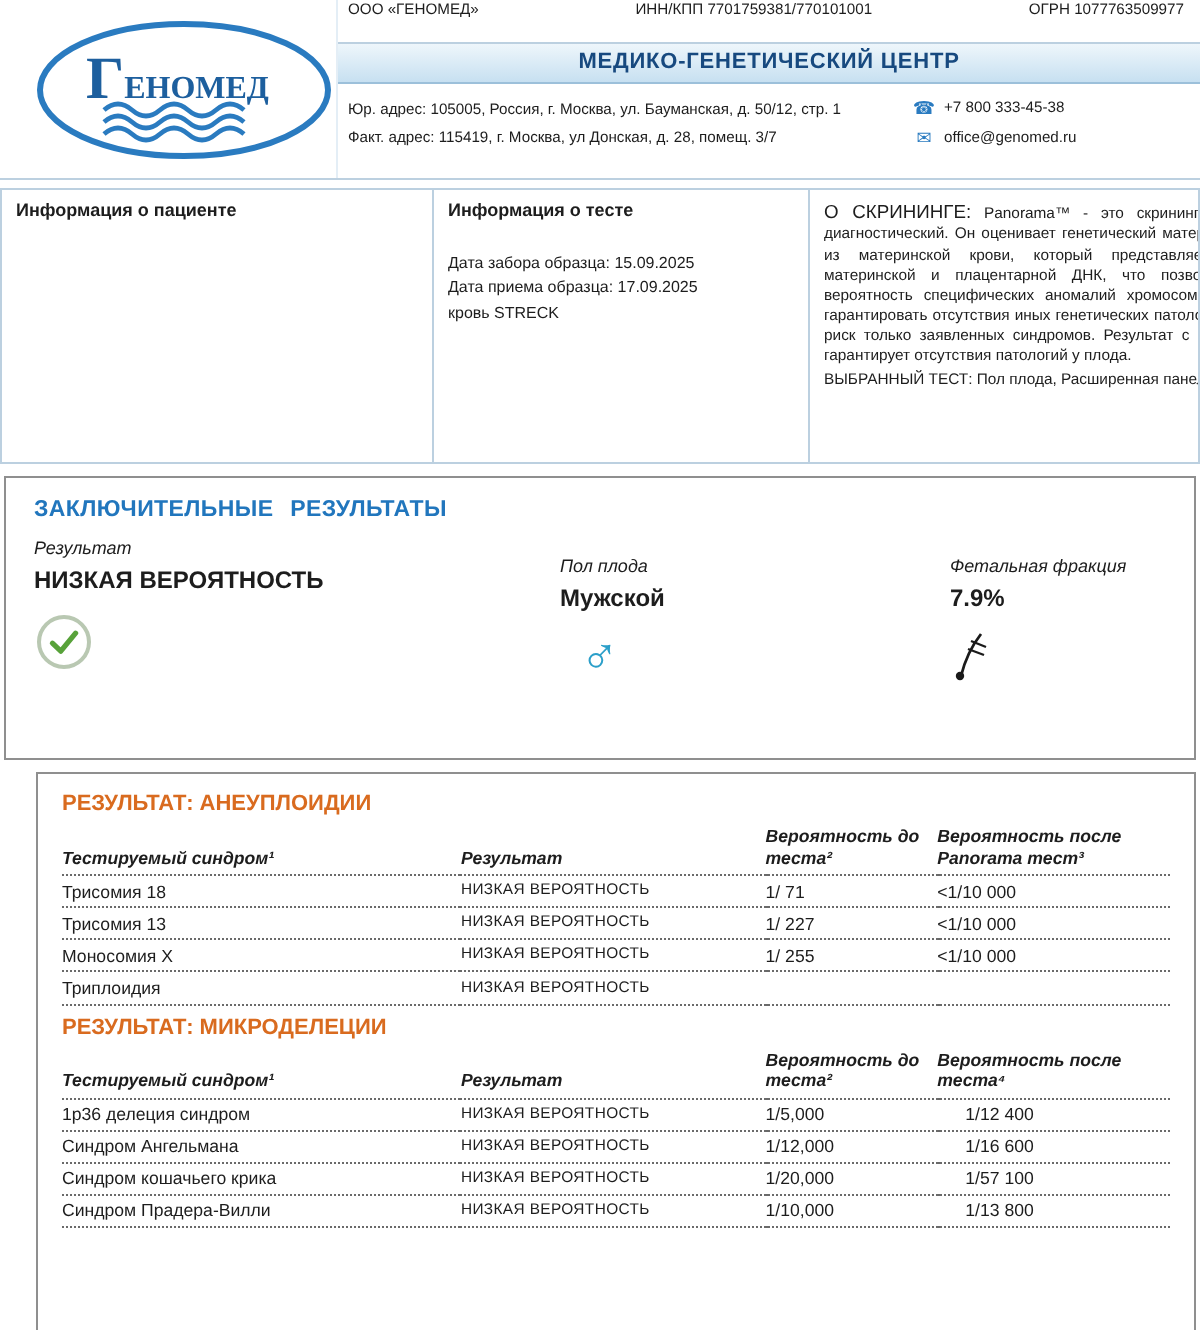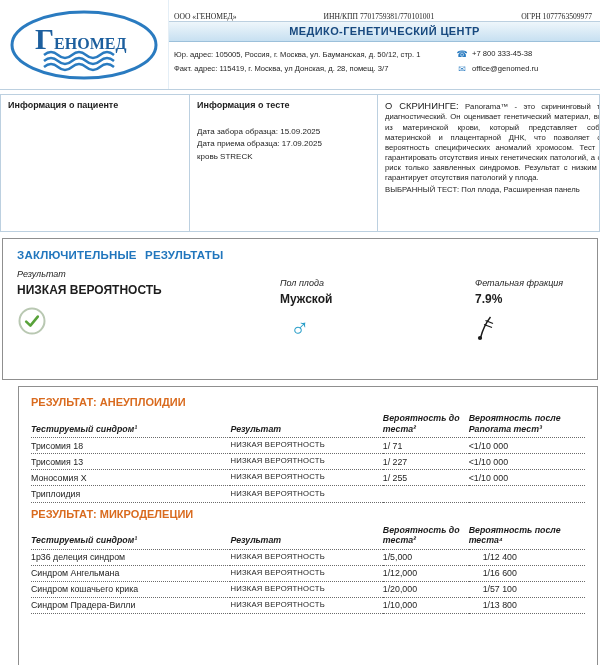--- a/index.html
+++ b/index.html
@@ -2,37 +2,37 @@
 <html><head>
 <meta charset="utf-8">
 <style>
   * { margin:0; padding:0; box-sizing:border-box; }
   html,body { width:600px; height:665px; overflow:hidden; background:#fff;
               font-family:"Liberation Sans", sans-serif; color:#1d1d1d; }
   .page { position:relative; width:600px; height:665px; overflow:hidden; background:#fff; }
 
   
   .header { display:flex; height:90px; border-bottom:1px solid #bcd0e0; }
-  .logo-cell { width:168px; display:flex; align-items:center; justify-content:center; }
+  .logo-cell { width:168px; display:flex; align-items:center; justify-content:flex-end; }
   .header-right { flex:1; display:flex; flex-direction:column; border-left:1px solid #e4eef6; }
-  .header-top { height:22px; display:flex; align-items:flex-end; justify-content:space-between;
-                padding:0 8px 0 5px; font-size:7.6px; border-bottom:1px solid #bcd0e0;font-family:Liberation Serif, serif; }
+  .header-top { height:22px; display:flex; align-items:flex-start; justify-content:space-between;
+                padding:0 8px 0 5px; font-size:7.6px; border-bottom:1px solid #bcd0e0; }
   .center-bar { height:20px; line-height:19px; text-align:center; font-weight:bold; font-size:11px;
                 color:#17497f; letter-spacing:.4px;
                 background:linear-gradient(#eef6fb,#c7e0f1); border-bottom:1px solid #9cc0da; }
   .header-bottom { flex:1; display:flex; font-size:7.6px; }
   .addresses { flex:1; padding:6px 4px 0 5px; line-height:1.9; }
   .contacts { width:148px; padding:5px 4px 0 4px; line-height:1.7; }
   .contact-line { display:flex; align-items:center; gap:4px; white-space:nowrap; }
   .ci { color:#2a7bc0; width:12px; flex:0 0 12px; font-size:9px; text-align:center; }
 
   
   .info { display:flex; margin-top:4px; height:138px; border:1px solid #bcd0e0; }
   .info-col { padding:5px 7px; }
-  .col-patient { width:189px; border-right:1px solid #bcd0e0; }
+  .col-patient { width:216px; border-right:1px solid #bcd0e0; }
   .col-test { width:188px; border-right:1px solid #bcd0e0; }
   .col-screening { flex:1; overflow:hidden; padding-right:0; }
   .info-h { font-weight:bold; font-size:9px; }
   .test-dates { margin-top:16px; font-size:8px; line-height:1.55; }
   .screening { width:254px; font-size:7.7px; line-height:1.32; text-align:justify; }
   .about-label { font-size:9.4px; }
   .selected-test { margin-top:1px; white-space:nowrap; text-align:left; }
 
   
   .final { margin:6px 2px 0 2px; height:142px; border:1px solid #8f8f8f; padding:10px 14px; }

